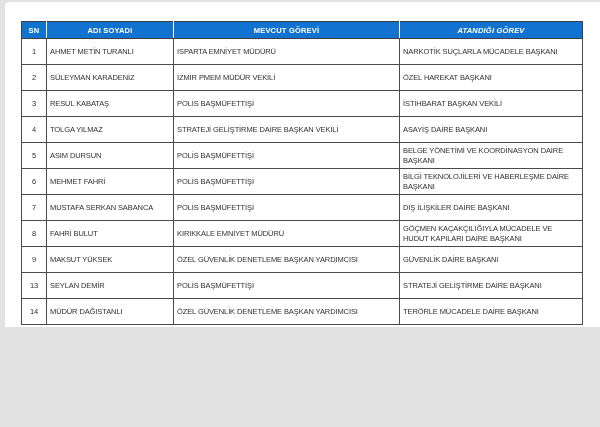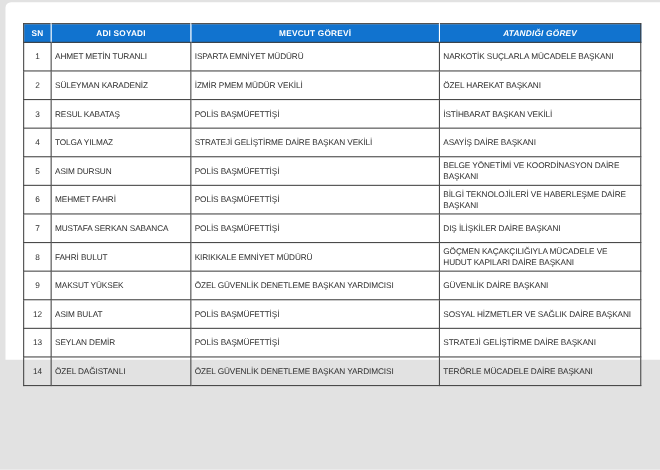--- a/index.html
+++ b/index.html
@@ -147,35 +147,29 @@
 
   <tr>
     <td class="sn">9</td>
     <td class="nm">MAKSUT YÜKSEK</td>
     <td class="cu">ÖZEL GÜVENLİK DENETLEME BAŞKAN YARDIMCISI</td>
     <td class="as">GÜVENLİK DAİRE BAŞKANI</td>
   </tr>
 
 
 
-  <tr>
-    <td class="sn">12</td>
-    <td class="nm">ASIM BULAT</td>
-    <td class="cu">POLİS BAŞMÜFETTİŞİ</td>
-    <td class="as">SOSYAL HİZMETLER VE SAĞLIK DAİRE BAŞKANI</td>
-  </tr>
 
   <tr>
     <td class="sn">13</td>
     <td class="nm">SEYLAN DEMİR</td>
     <td class="cu">POLİS BAŞMÜFETTİŞİ</td>
     <td class="as">STRATEJİ GELİŞTİRME DAİRE BAŞKANI</td>
   </tr>
 
   <tr>
     <td class="sn">14</td>
-    <td class="nm">ÖZEL DAĞISTANLI</td>
+    <td class="nm">MÜDÜR DAĞISTANLI</td>
     <td class="cu">ÖZEL GÜVENLİK DENETLEME BAŞKAN YARDIMCISI</td>
     <td class="as">TERÖRLE MÜCADELE DAİRE BAŞKANI</td>
   </tr>
 </tbody>
   </table>
 </div>
 
 </body></html>

